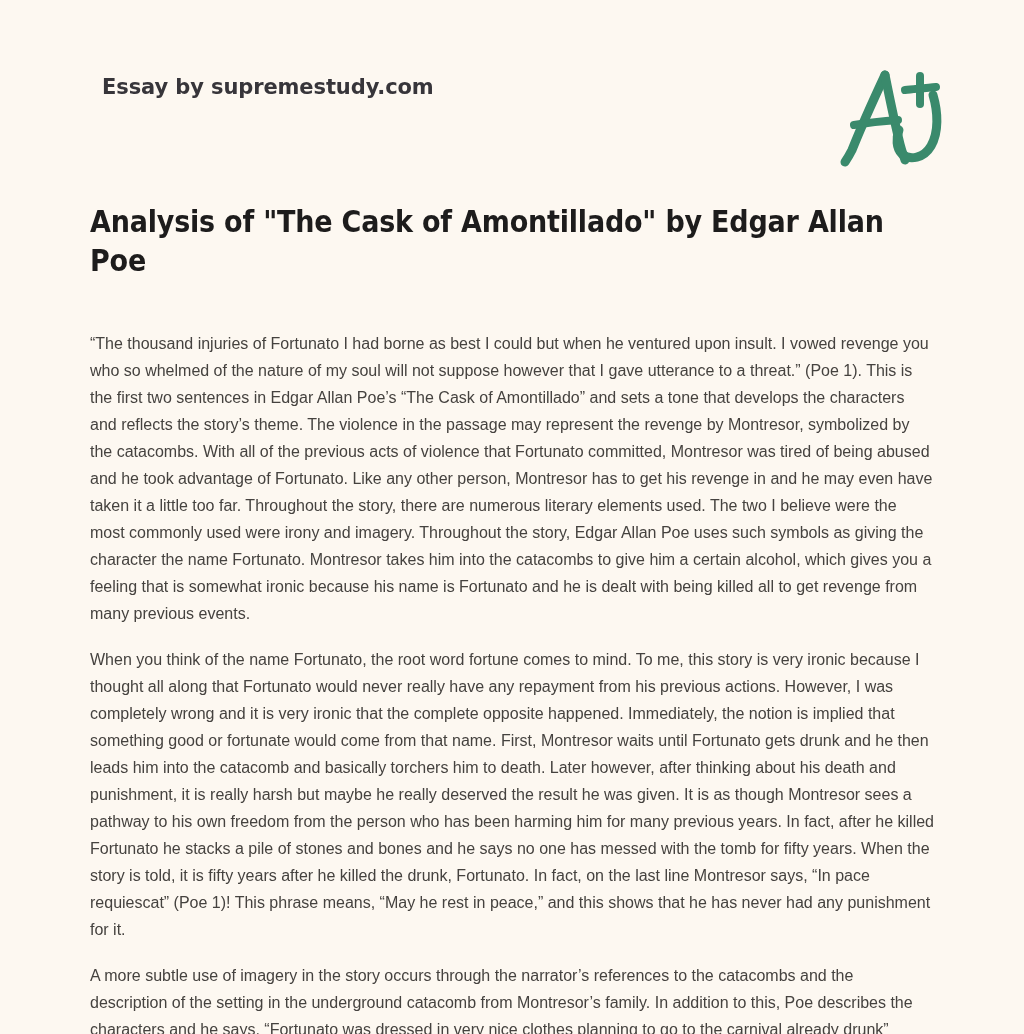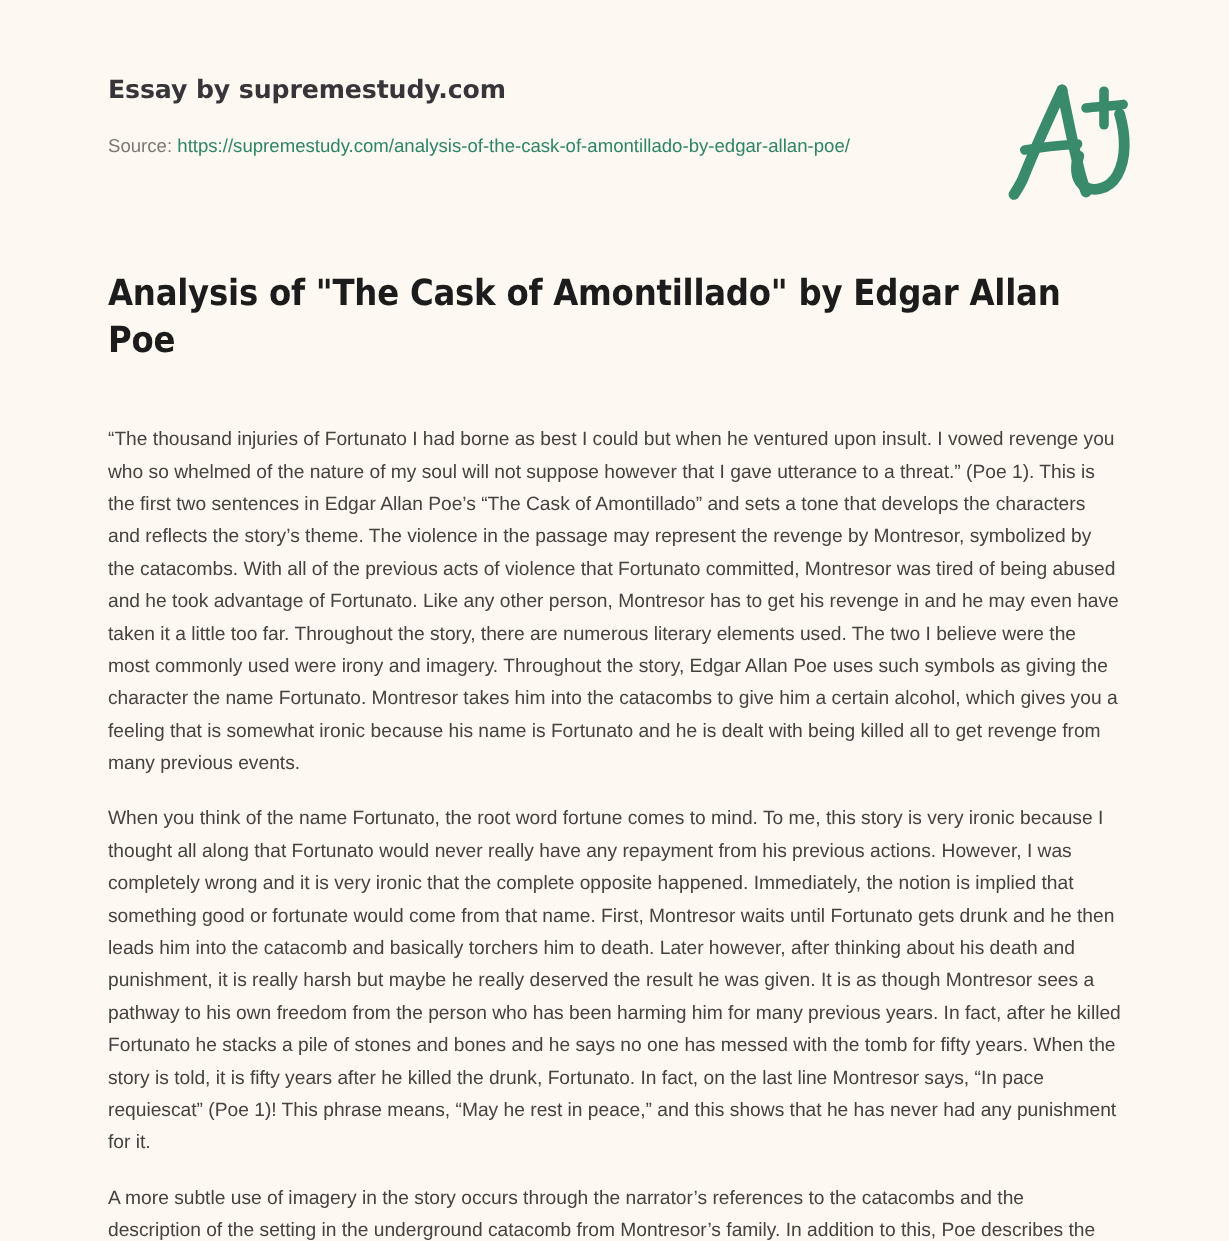--- a/index.html
+++ b/index.html
@@ -26,21 +26,21 @@
   .header {
     position: relative;
     padding: 62px 89px 0 90px;
   }
 
   .brand-title {
     font-size: 21px;
     font-weight: bold;
     letter-spacing: -0.1px;
     color: #37353a;
-    margin: 0;
+    margin: 12px;
     line-height: 1.25;
     font-family: "DejaVu Sans", "Liberation Sans", sans-serif;
   }
 
   .source-line {
     margin-top: 22px;
     font-size: 15.5px;
     line-height: 1.62;
     max-width: 680px;
     color: #7b7874;
@@ -100,24 +100,20 @@
 </style>
 </head>
 <body>
 
 <div class="page">
 
   <div class="header">
 
     <h1 class="brand-title">Essay by supremestudy.com</h1>
 
-    <div class="source-line">
-      <span class="source-label">Source:</span>
-      <span class="source-url">https://supremestudy.com/analysis-of-the-cask-of-amontillado-by-edgar-allan-poe/</span>
-    </div>
 
     <div class="logo">
       <svg viewBox="0 0 120 112" xmlns="http://www.w3.org/2000/svg">
         <g fill="none" stroke="#3a8a6c" stroke-linecap="round" stroke-linejoin="round">
 
           <path d="M53 13 C46 28, 32 58, 20 88 C17 94, 15 97, 13 100" stroke-width="9"></path>
 
           <path d="M53 13 C57 33, 63 62, 68 82 C70 90, 72 95, 73 98" stroke-width="9"></path>
 
           <path d="M22 63 C34 61, 52 59, 66 58" stroke-width="8"></path>

